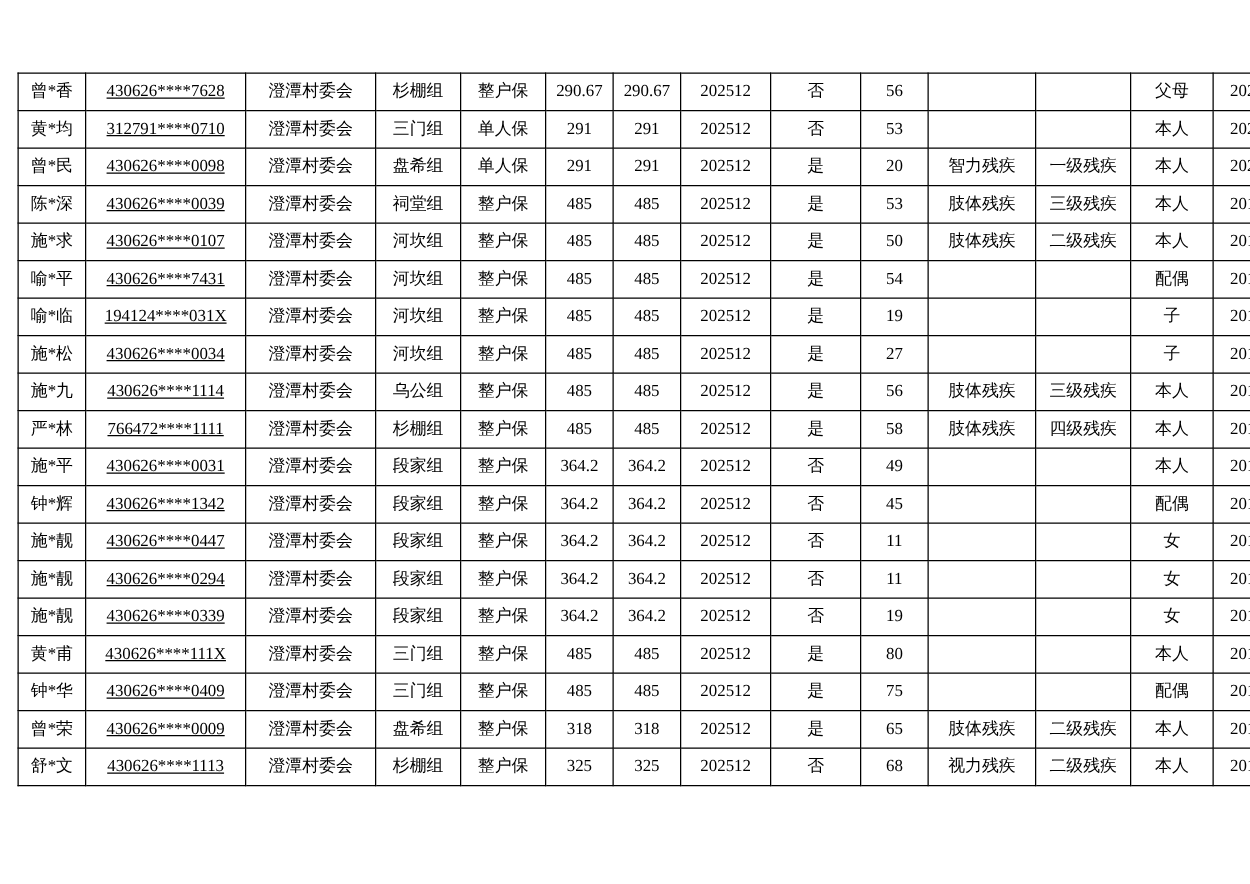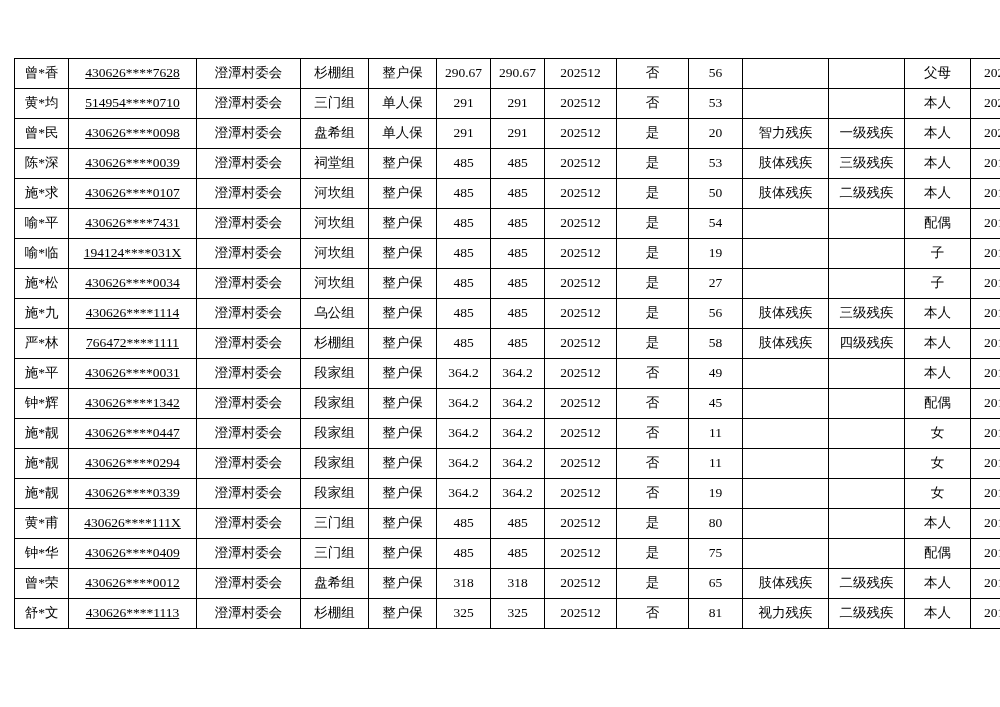--- a/index.html
+++ b/index.html
@@ -106,21 +106,21 @@
             <td class="num">202512</td>
             <td>否</td>
             <td class="num">56</td>
             <td></td>
             <td></td>
             <td>父母</td>
             <td class="date">2022-10</td>
           </tr>
           <tr>
             <td>黄*均</td>
-            <td class="idcard">514954****0710</td>
+            <td class="idcard">312791****0710</td>
             <td>澄潭村委会</td>
             <td>三门组</td>
             <td>单人保</td>
             <td class="num">291</td>
             <td class="num">291</td>
             <td class="num">202512</td>
             <td>否</td>
             <td class="num">53</td>
             <td></td>
             <td></td>
@@ -362,21 +362,21 @@
             <td class="num">202512</td>
             <td>是</td>
             <td class="num">75</td>
             <td></td>
             <td></td>
             <td>配偶</td>
             <td class="date">2018-12</td>
           </tr>
           <tr>
             <td>曾*荣</td>
-            <td class="idcard">430626****0012</td>
+            <td class="idcard">430626****0009</td>
             <td>澄潭村委会</td>
             <td>盘希组</td>
             <td>整户保</td>
             <td class="num">318</td>
             <td class="num">318</td>
             <td class="num">202512</td>
             <td>是</td>
             <td class="num">65</td>
             <td>肢体残疾</td>
             <td>二级残疾</td>
@@ -386,21 +386,21 @@
           <tr>
             <td>舒*文</td>
             <td class="idcard">430626****1113</td>
             <td>澄潭村委会</td>
             <td>杉棚组</td>
             <td>整户保</td>
             <td class="num">325</td>
             <td class="num">325</td>
             <td class="num">202512</td>
             <td>否</td>
-            <td class="num">81</td>
+            <td class="num">68</td>
             <td>视力残疾</td>
             <td>二级残疾</td>
             <td>本人</td>
             <td class="date">2017-07</td>
           </tr>
         </tbody>
     </table>
   </div>
 </div>
 

